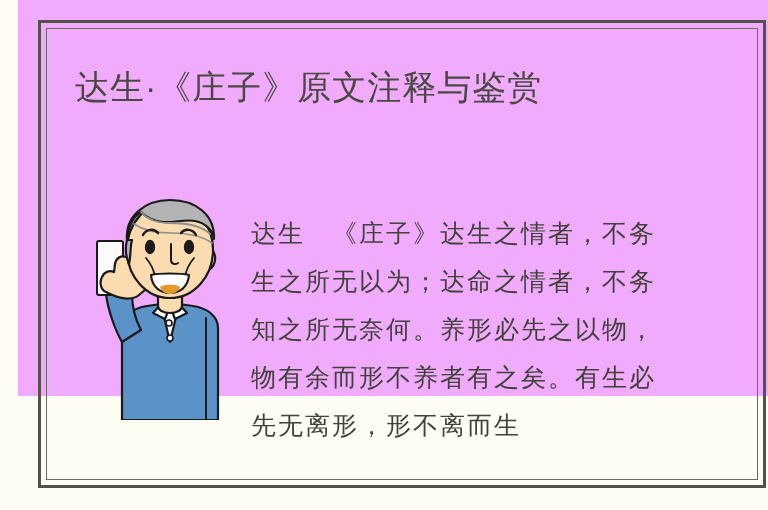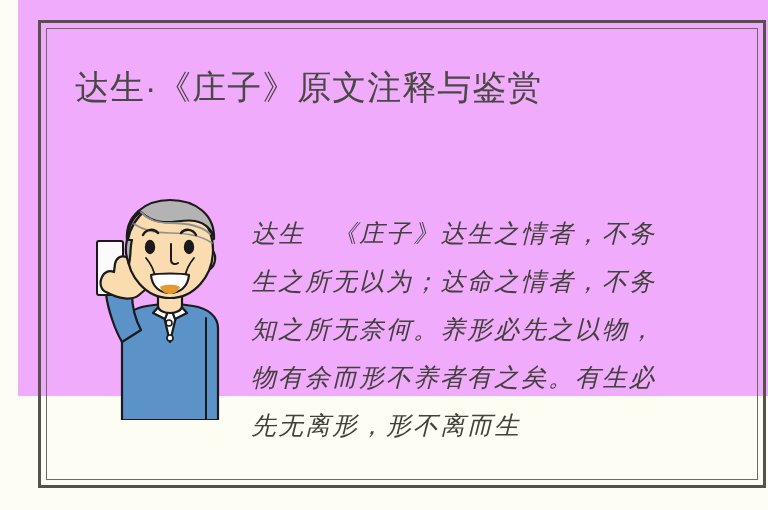--- a/index.html
+++ b/index.html
@@ -59,21 +59,20 @@
   .body-text {
     position: absolute;
     left: 233px;
     top: 210px;
     width: 418px;
     font-size: 25px;
     line-height: 48px;
     color: #43413b;
     letter-spacing: 2px;
     font-family: "DejaVu Serif", "Liberation Serif", serif;
-    font-style: italic;
     text-align: left;
     word-break: break-all;
   }
 
   
   .figure {
     position: absolute;
     left: 57px;
     top: 192px;
     width: 155px;

